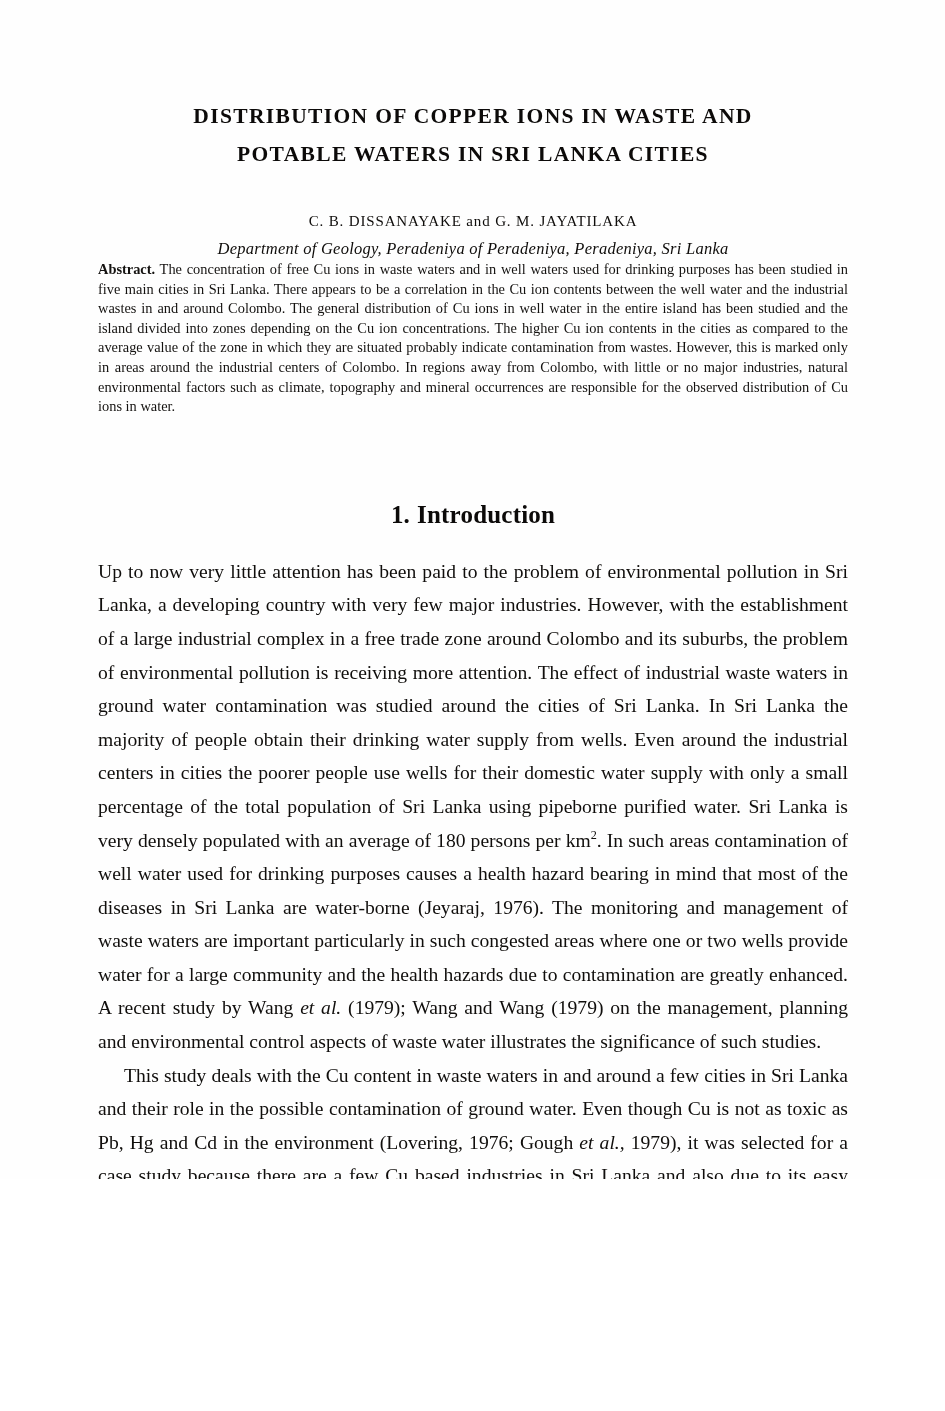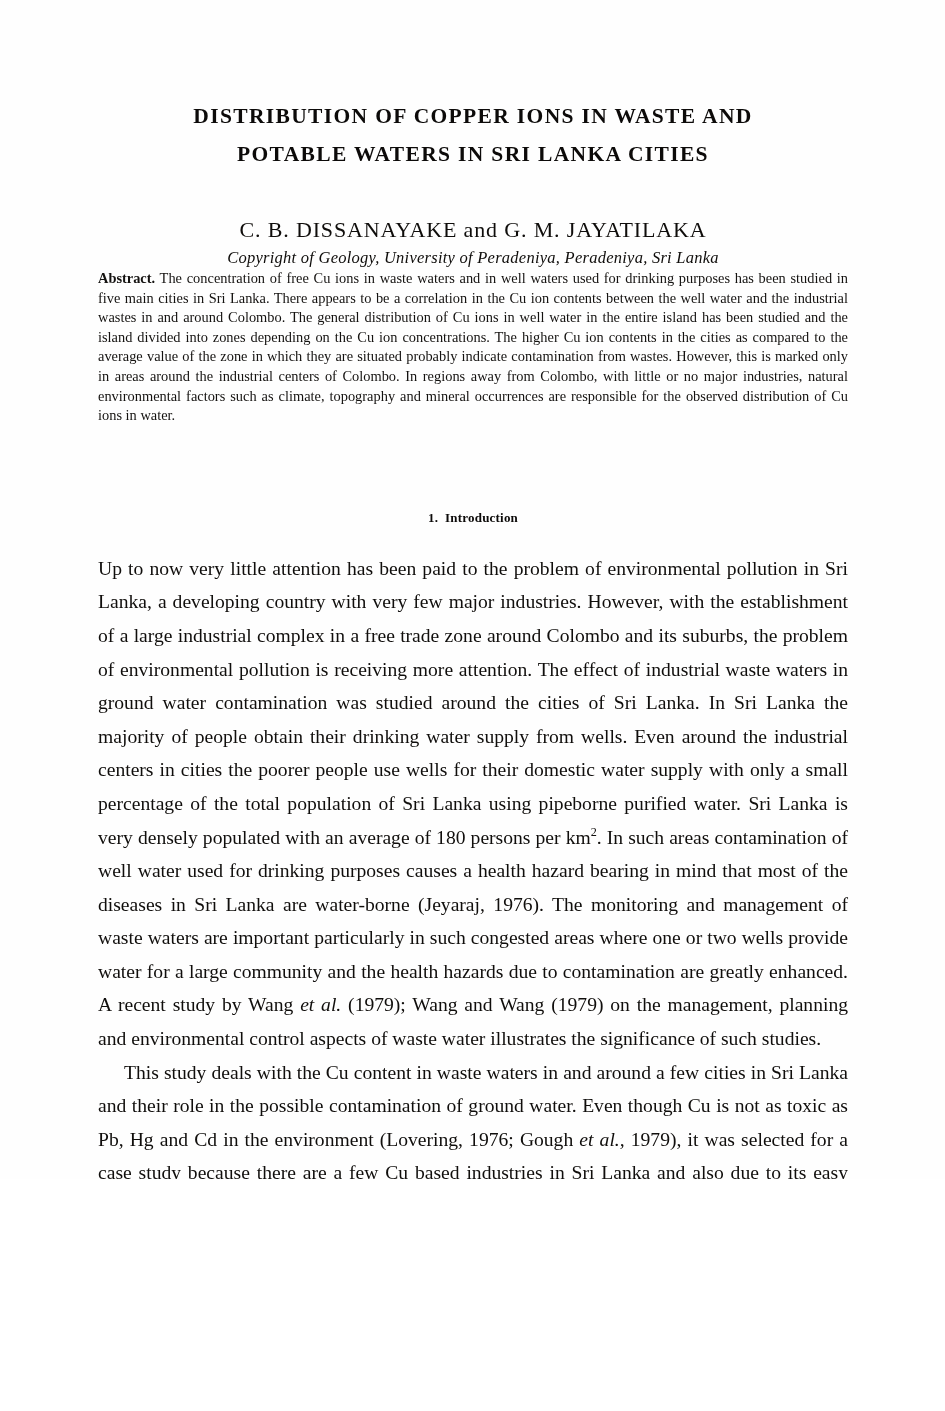--- a/index.html
+++ b/index.html
@@ -36,23 +36,23 @@
     font-family: "Liberation Serif", "DejaVu Serif", serif;
     font-weight: bold;
     font-size: 21.5px;
     letter-spacing: 1.35px;
     line-height: 38px;
     color: #0c0a09;
   }
 
   
   .authors {
-    margin-top: 45px;
+    margin-top: 36px;
     text-align: center;
-    font-size: 22px;
+    font-size: 15px;
     letter-spacing: 0.85px;
     line-height: 24px;
     color: #0f0d0b;
   }
   .affiliation {
     margin-top: 5px;
     text-align: center;
     font-style: italic;
     font-size: 16.5px;
     letter-spacing: 0.25px;
@@ -80,21 +80,21 @@
   }
   .abstract b {
     font-weight: bold;
   }
 
   
   .section-heading {
     margin-top: 84px;
     text-align: center;
     font-weight: bold;
-    font-size: 13px;
+    font-size: 25px;
     letter-spacing: 0.2px;
     color: #0c0a09;
   }
   .section-heading .num {
     margin-right: 7px;
   }
 
   
   .body-para {
     font-size: 19.6px;
@@ -149,21 +149,21 @@
 
 <div class="page">
   <div class="content">
 
     <div class="title-block">
       <div class="title-line">DISTRIBUTION OF COPPER IONS IN WASTE AND</div>
       <div class="title-line">POTABLE WATERS IN SRI LANKA CITIES</div>
     </div>
 
     <div class="authors">C. B. DISSANAYAKE and G. M. JAYATILAKA</div>
-    <div class="affiliation">Copyright of Geology, University of Peradeniya, Peradeniya, Sri Lanka</div>
+    <div class="affiliation">Department of Geology, Peradeniya of Peradeniya, Peradeniya, Sri Lanka</div>
 
 
     <div class="abstract"><b>Abstract.</b><span> The concentration of free Cu ions in waste waters and in well waters used for drinking purposes has been studied in five main cities in Sri Lanka. There appears to be a correlation in the Cu ion contents between the well water and the industrial wastes in and around Colombo. The general distribution of Cu ions in well water in the entire island has been studied and the island divided into zones depending on the Cu ion concentrations. The higher Cu ion contents in the cities as compared to the average value of the zone in which they are situated probably indicate contamination from wastes. However, this is marked only in areas around the industrial centers of Colombo. In regions away from Colombo, with little or no major industries, natural environmental factors such as climate, topography and mineral occurrences are responsible for the observed distribution of Cu ions in water.</span></div>
 
     <div class="section-heading"><span class="num">1.</span><span>Introduction</span></div>
 
     <p class="body-para first"><span>Up to now very little attention has been paid to the problem of environmental pollution in Sri Lanka, a developing country with very few major industries. However, with the establishment of a large industrial complex in a free trade zone around Colombo and its suburbs, the problem of environmental pollution is receiving more attention. The effect of industrial waste waters in ground water contamination was studied around the cities of Sri Lanka. In Sri Lanka the majority of people obtain their drinking water supply from wells. Even around the industrial centers in cities the poorer people use wells for their domestic water supply with only a small percentage of the total population of Sri Lanka using pipeborne purified water. Sri Lanka is very densely populated with an average of 180 persons per km</span><sup>2</sup><span>. In such areas contamination of well water used for drinking purposes causes a health hazard bearing in mind that most of the diseases in Sri Lanka are water-borne (Jeyaraj, 1976). The monitoring and management of waste waters are important particularly in such congested areas where one or two wells provide water for a large community and the health hazards due to contamination are greatly enhanced. A recent study by Wang </span><i>et al.</i><span> (1979); Wang and Wang (1979) on the management, planning and environmental control aspects of waste water illustrates the significance of such studies.</span></p>
 
     <p class="body-para indented"><span>This study deals with the Cu content in waste waters in and around a few cities in Sri Lanka and their role in the possible contamination of ground water. Even though Cu is not as toxic as Pb, Hg and Cd in the environment (Lovering, 1976; Gough </span><i>et al.,</i><span> 1979), it was selected for a case study because there are a few Cu based industries in Sri Lanka and also due to its easy detectibility. Hence Cu may serve as an index of industrial</span></p>
 

